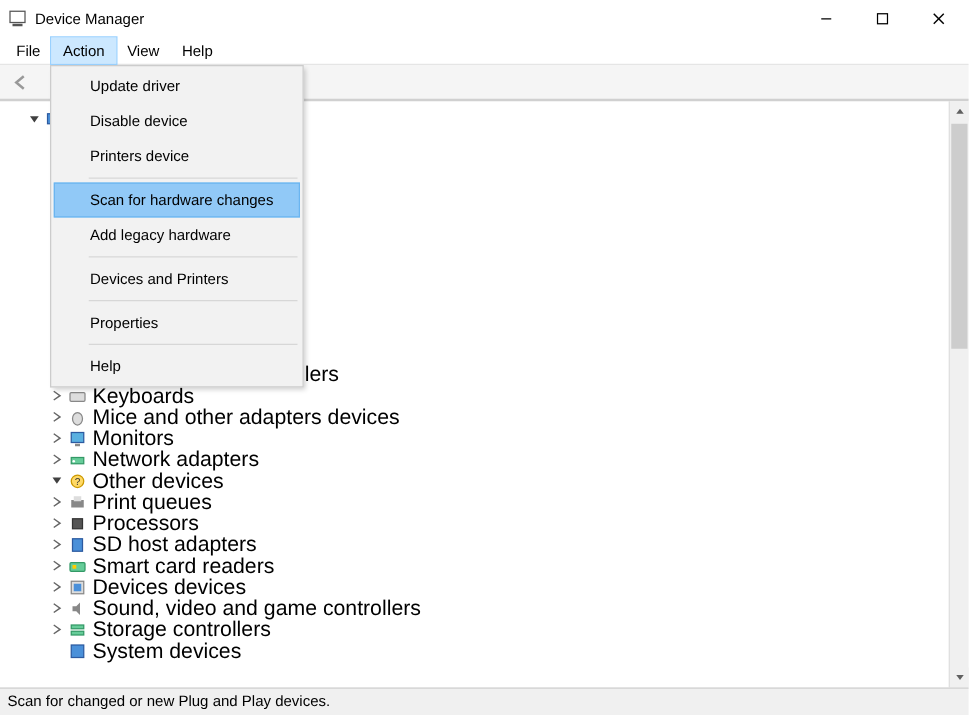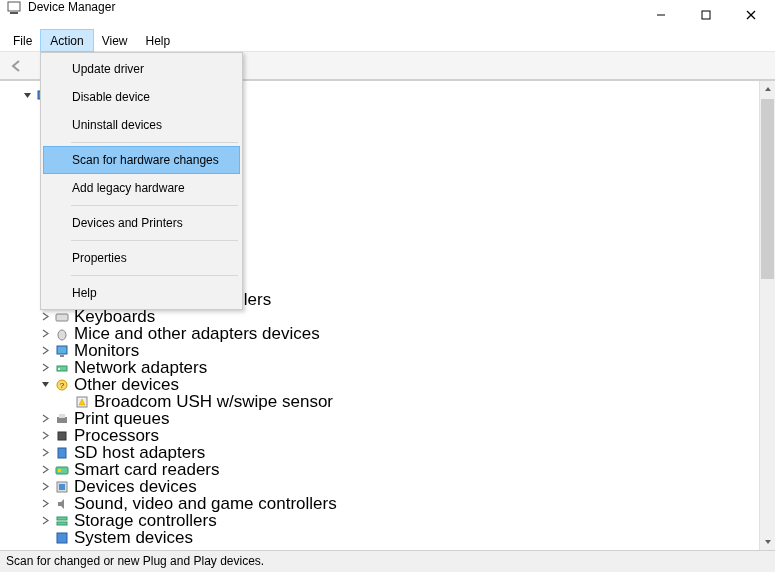--- a/index.html
+++ b/index.html
@@ -9,21 +9,21 @@
     font-size: 12px;
     background: #fff;
     width: 775px;
     height: 572px;
     overflow: hidden;
     position: relative;
   }
   .titlebar {
     height: 30px;
     display: flex;
-    align-items: flex-start;
+    align-items: center;
     padding: 0 2px 0 6px;
     background: #fff;
   }
   .titlebar .app-icon {
     width: 16px; height: 16px;
     display: inline-flex; align-items: center; justify-content: center;
     margin-right: 6px;
   }
   .titlebar .title { flex: 0 0 auto; font-size: 12px; }
   .titlebar .spacer { flex: 1; }
@@ -376,30 +376,20 @@
           </svg>
         </span>
         <span class="node-icon">
           <svg width="14" height="14">
             <circle cx="7" cy="7" r="5" fill="#ffd966" stroke="#cc9900"></circle>
             <text x="7" y="10" font-size="8" text-anchor="middle" fill="#333">?</text>
           </svg>
         </span>
         <span class="node-label">Other devices</span>
       </div>
-      <div class="tree-row indent-3">
-        <span class="tw"></span>
-        <span class="node-icon">
-          <svg width="14" height="14">
-            <rect x="2" y="2" width="10" height="10" fill="#eee" stroke="#888"></rect>
-            <path d="M7 4 L10 10 L4 10 Z" fill="#ffcc00" stroke="#cc9900" stroke-width="0.5"></path>
-          </svg>
-        </span>
-        <span class="node-label">Broadcom USH w/swipe sensor</span>
-      </div>
       <div class="tree-row indent-2">
         <span class="tw">
           <svg width="9" height="9">
             <path d="M2 1 L7 4.5 L2 8" fill="none" stroke="#666" stroke-width="1.2"></path>
           </svg>
         </span>
         <span class="node-icon">
           <svg width="14" height="14">
             <rect x="2" y="5" width="10" height="6" fill="#888"></rect>
             <rect x="4" y="2" width="6" height="4" fill="#ddd"></rect>
@@ -509,21 +499,21 @@
         <svg width="8" height="8">
           <path d="M4 6 L7 2 L1 2 Z" fill="#606060"></path>
         </svg>
       </div>
   </div>
 </div>
 
 <div class="dropdown" id="dropdown">
     <div class="drop-item">Update driver</div>
     <div class="drop-item">Disable device</div>
-    <div class="drop-item">Uninstall devices</div>
+    <div class="drop-item">Printers device</div>
     <div class="drop-sep"></div>
     <div class="drop-item hover">Scan for hardware changes</div>
     <div class="drop-item">Add legacy hardware</div>
     <div class="drop-sep"></div>
     <div class="drop-item">Devices and Printers</div>
     <div class="drop-sep"></div>
     <div class="drop-item">Properties</div>
     <div class="drop-sep"></div>
     <div class="drop-item">Help</div>
   </div>

